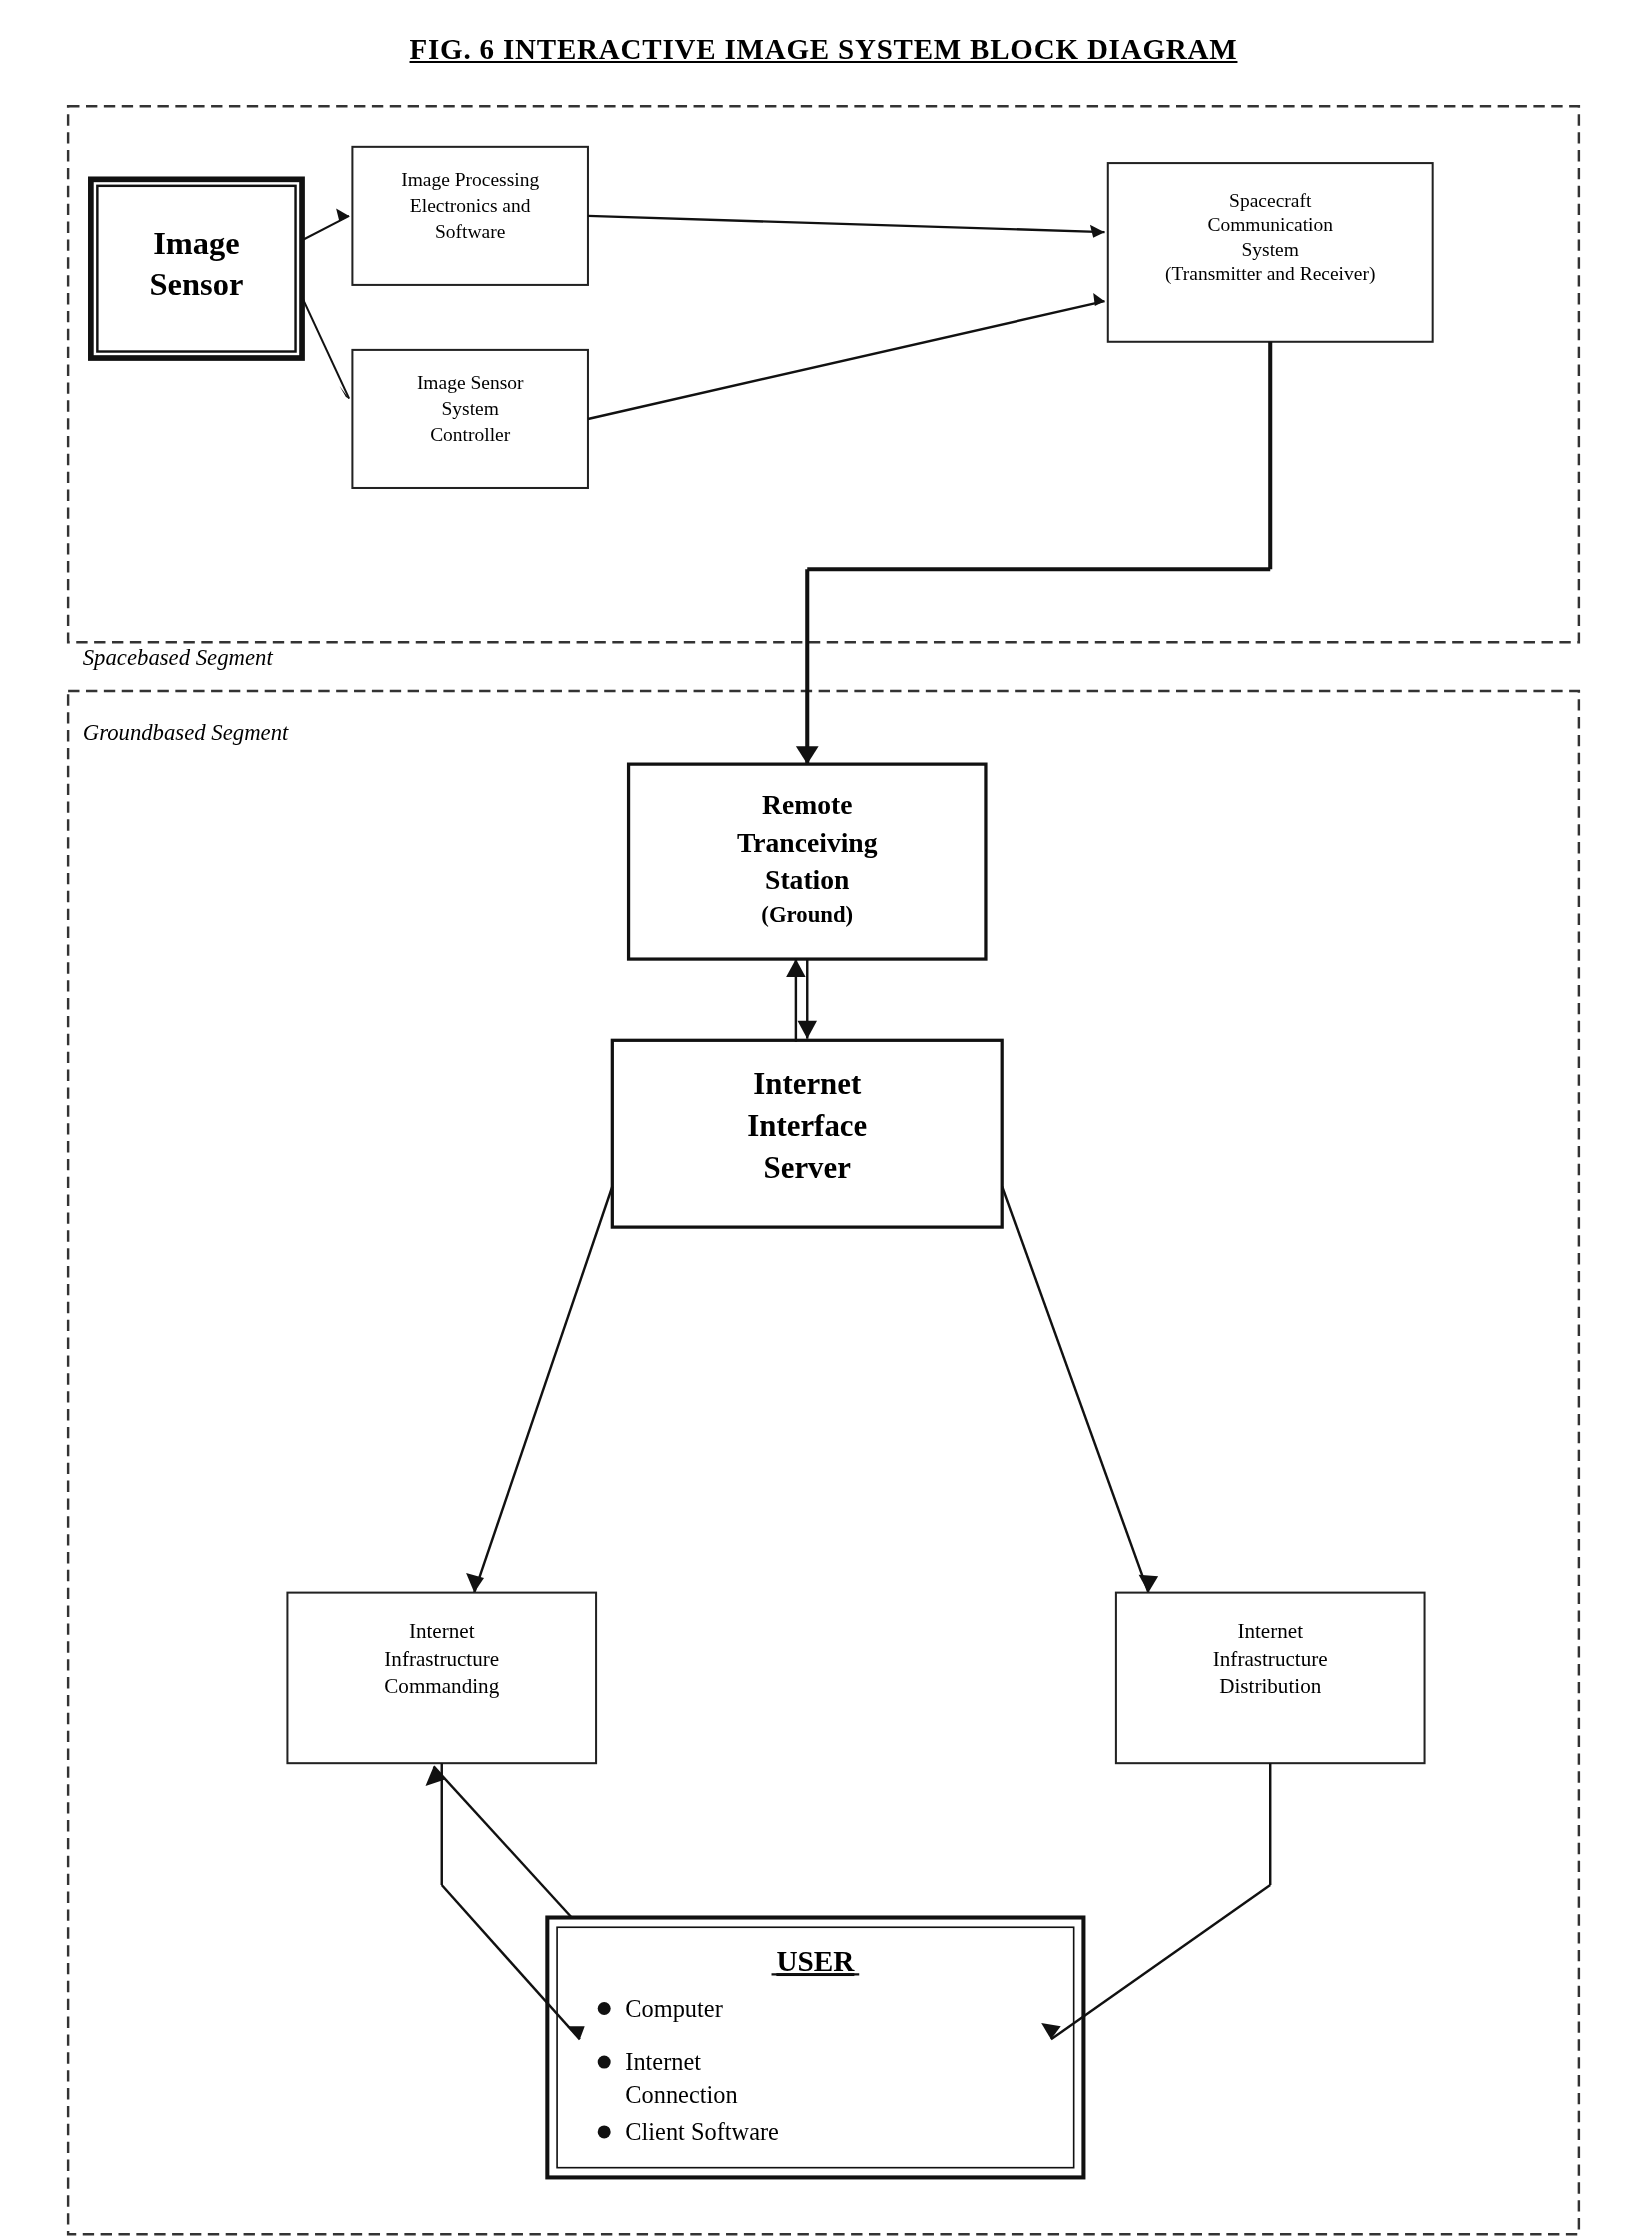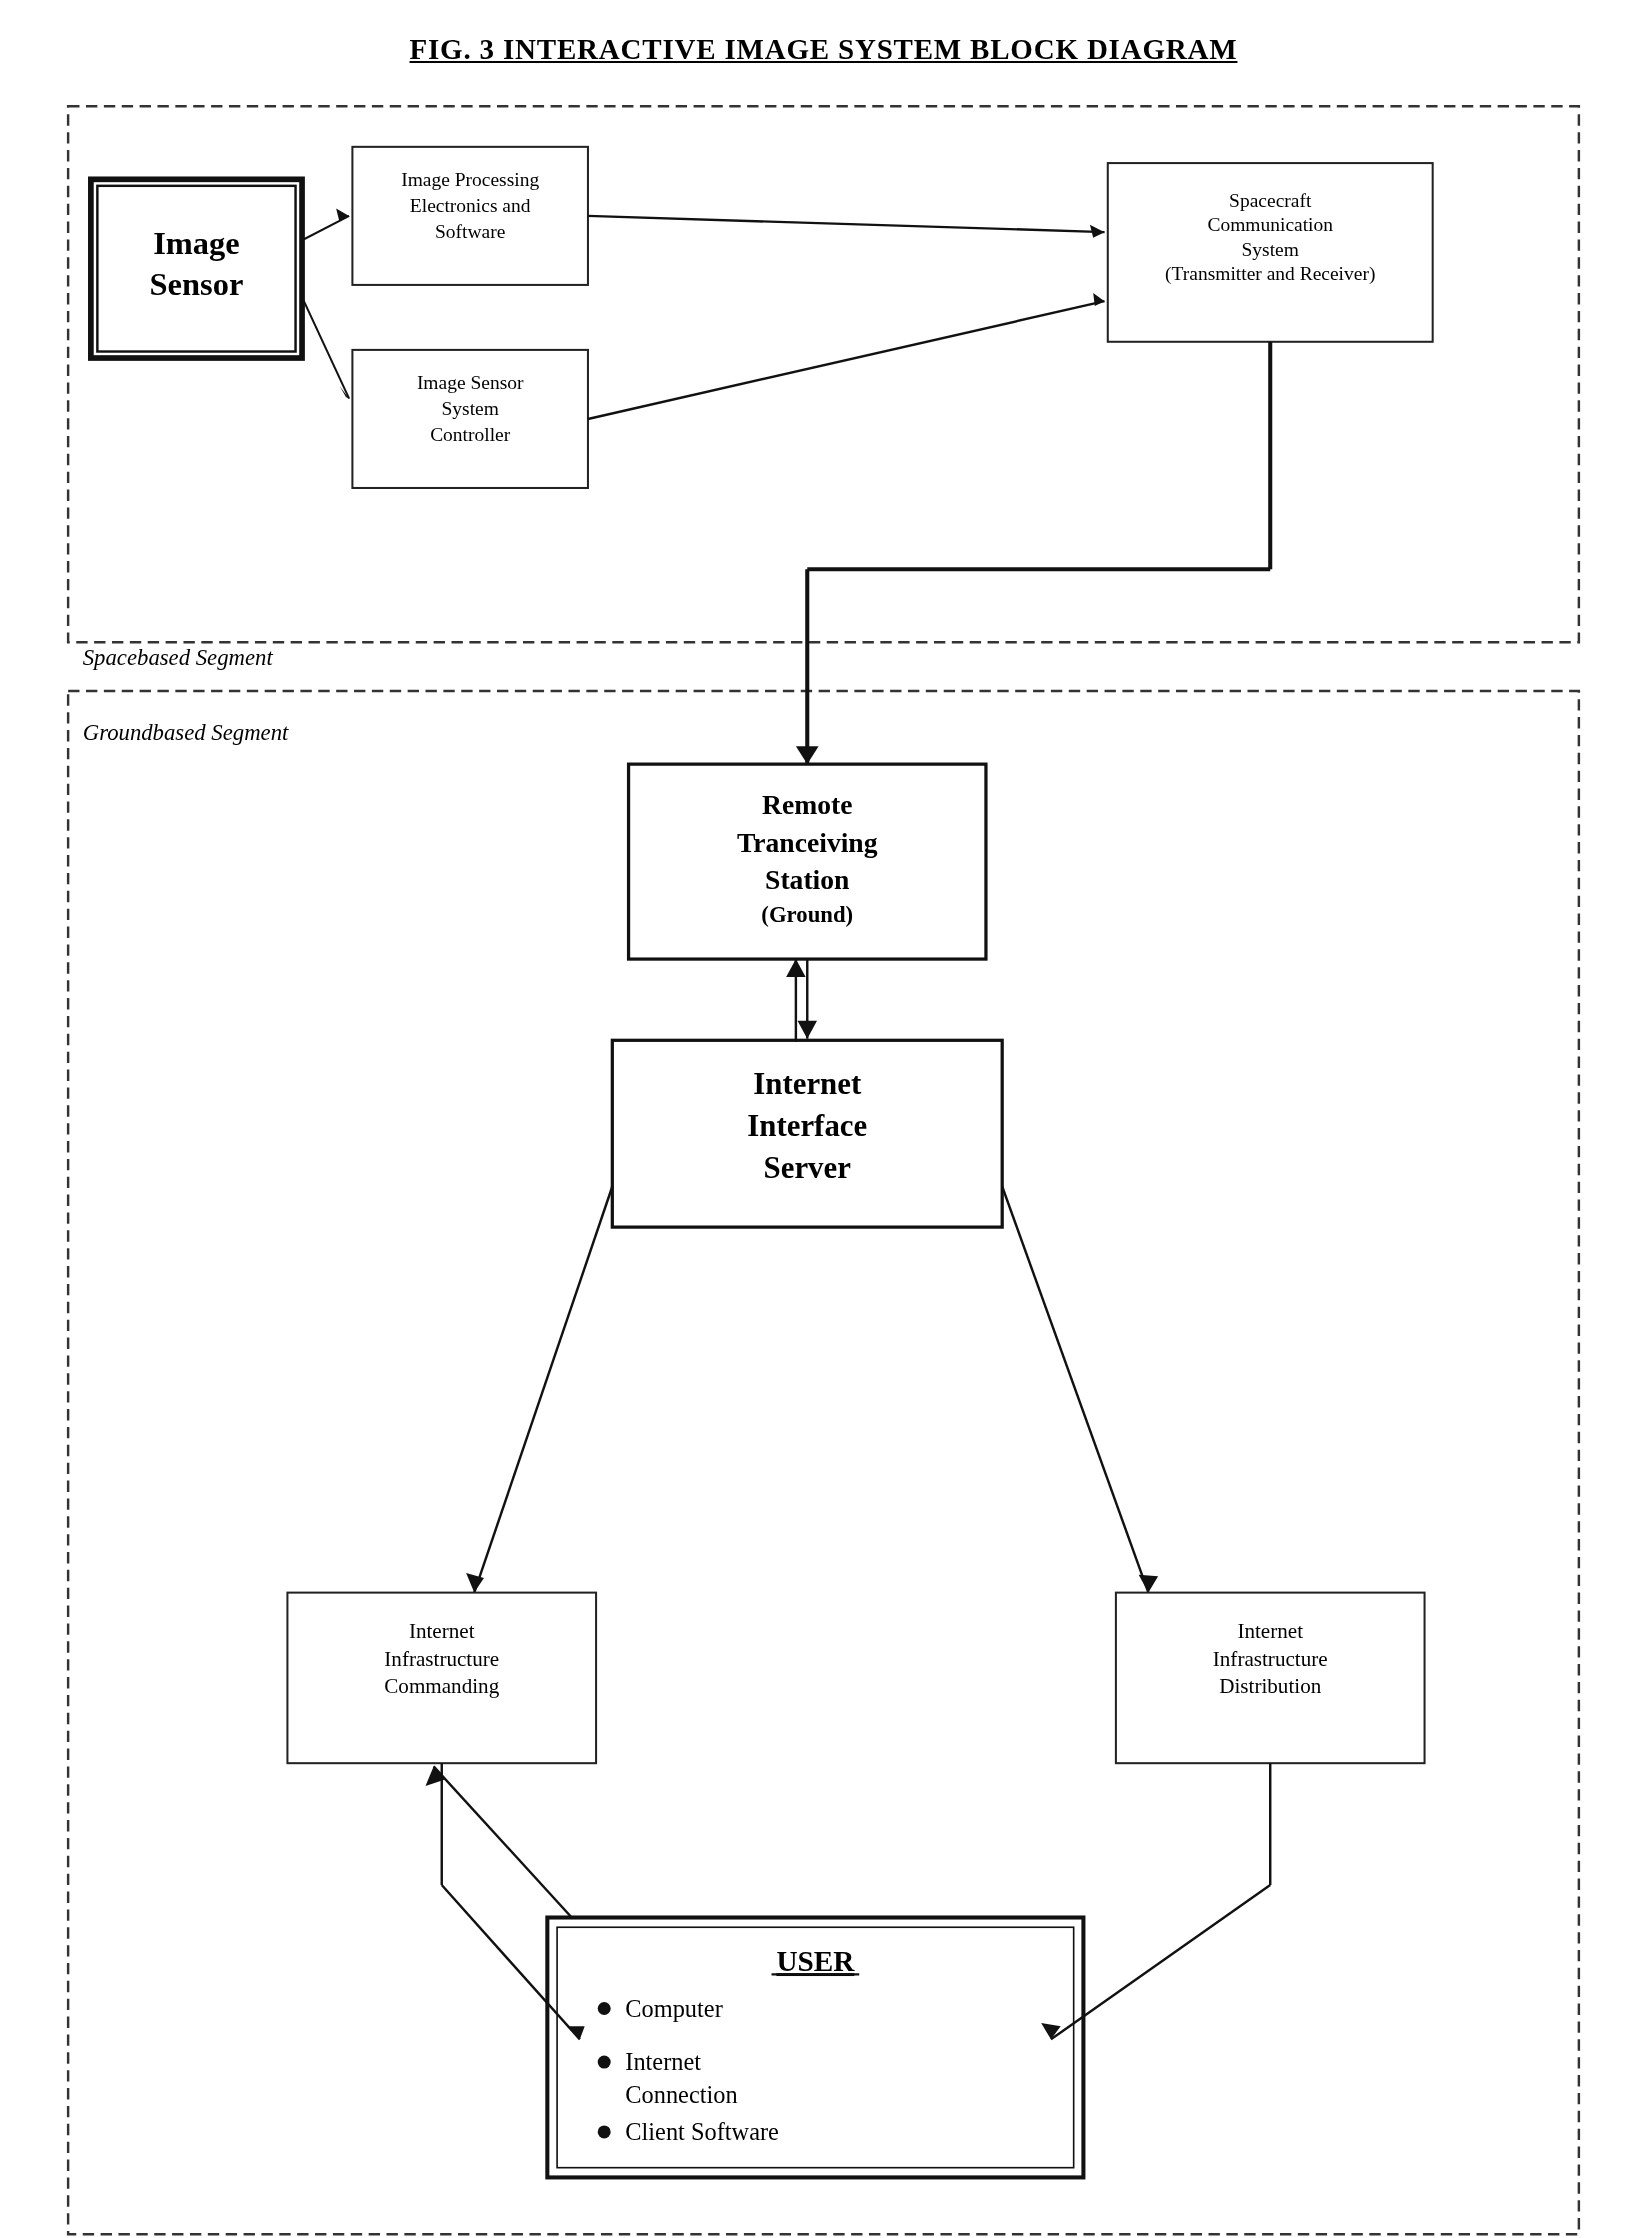--- a/index.html
+++ b/index.html
@@ -20,21 +20,21 @@
     }
     .main-diagram {
       position: relative;
       width: 1527px;
       margin: 0 auto;
     }
   </style>
 </head>
 <body>
 
-<div class="page-title">FIG. 3 INTERACTIVE IMAGE SYSTEM BLOCK DIAGRAM</div>
+<div class="page-title">FIG. 6 INTERACTIVE IMAGE SYSTEM BLOCK DIAGRAM</div>
 
 <div class="main-diagram">
   <svg xmlns="http://www.w3.org/2000/svg" width="1527" height="2177" style="display:block;" viewBox="0 0 1880 2680">
 
     <rect x="10" y="10" width="1860" height="660" fill="none" stroke="#333" stroke-width="3" stroke-dasharray="14,8"></rect>
 
     <text x="28" y="698" font-family="Times New Roman, serif" font-size="28" font-style="italic">Spacebased Segment</text>
 
     <rect x="38" y="100" width="260" height="220" fill="none" stroke="#111" stroke-width="7"></rect>
     <rect x="46" y="108" width="244" height="204" fill="none" stroke="#111" stroke-width="3"></rect>

